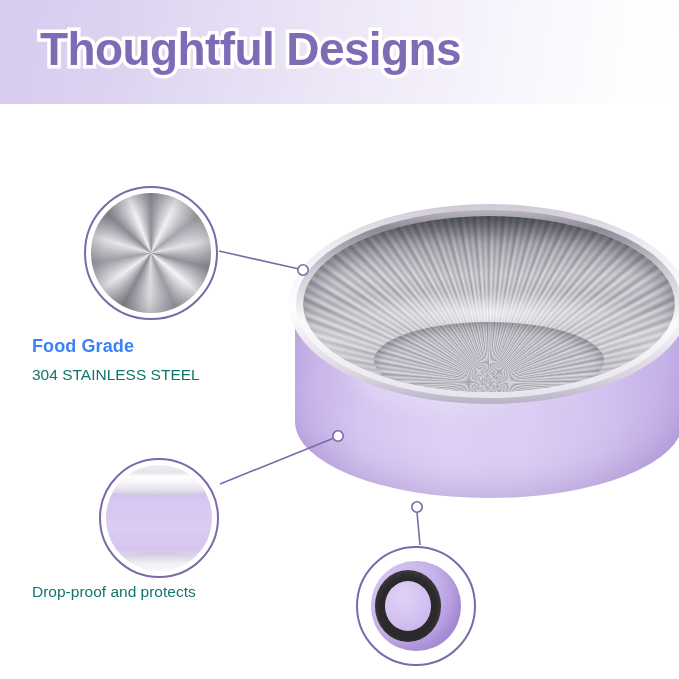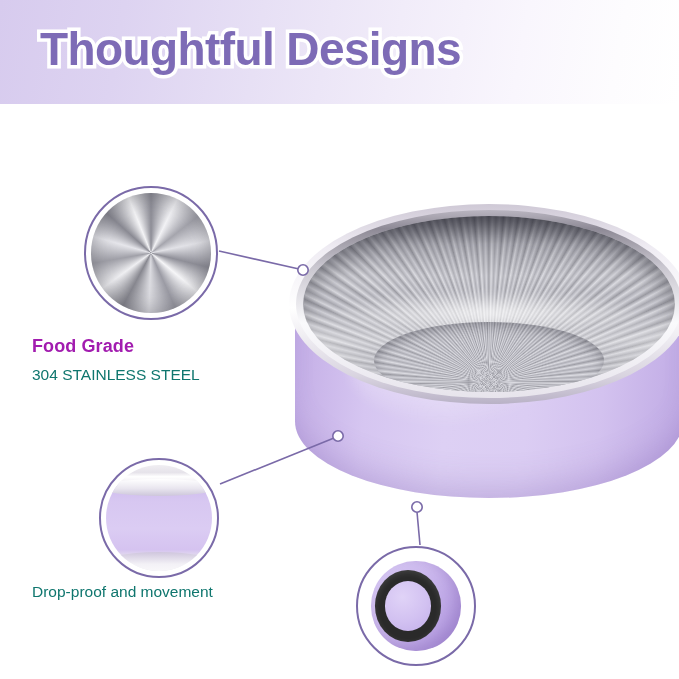--- a/index.html
+++ b/index.html
@@ -193,21 +193,21 @@
   
   .svg-lines {
     position:absolute; left:0; top:0;
     width:679px; height:679px;
     pointer-events:none;
   }
 
   
   .label-block { position:absolute; }
   .label-title {
-    font-size:18px; font-weight:bold; color:#a21caf;
+    font-size:18px; font-weight:bold; color:#3b82f6;
     letter-spacing:0.1px; white-space:nowrap;
   }
   .label-desc {
     font-size:15.5px; color:#0f766e; line-height:1.42;
     margin-top:7px;
   }
   .lb-food  { left:32px; top:336px; }
   .lb-shell { left:32px; top:574px; }
   .lb-ring  { left:501px; top:568px; width:172px; }
 </style>
@@ -263,19 +263,19 @@
     <line x1="420" y1="545" x2="417" y2="512" stroke="#7a6aa8" stroke-width="1.6"></line>
     <circle cx="417" cy="507" r="5.2" fill="#ffffff" stroke="#7a6aa8" stroke-width="1.6"></circle>
   </svg>
 
   <div class="label-block lb-food">
     <div class="label-title">Food Grade</div>
     <div class="label-desc">304 STAINLESS STEEL</div>
   </div>
 
   <div class="label-block lb-shell">
-    <div class="label-desc">Drop-proof and movement</div>
+    <div class="label-desc">Drop-proof and protects</div>
   </div>
 
   <div class="label-block lb-ring">
   </div>
 
 </div>
 
 </body></html>

